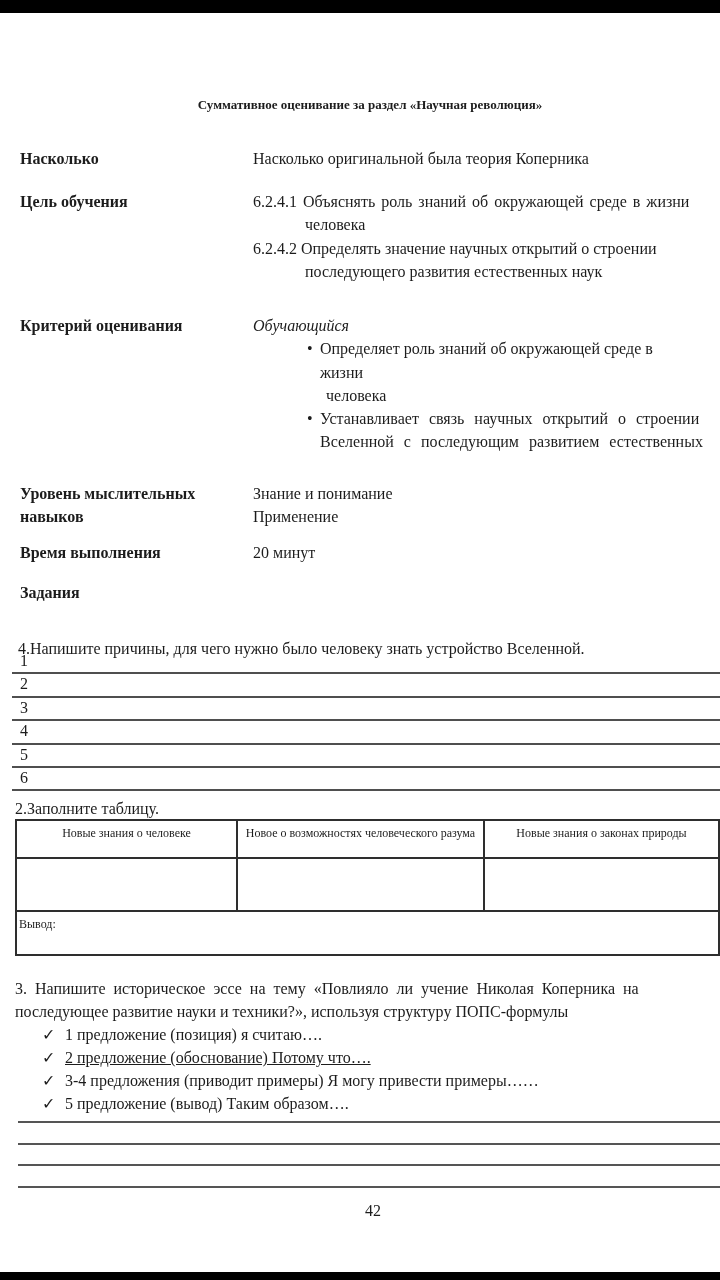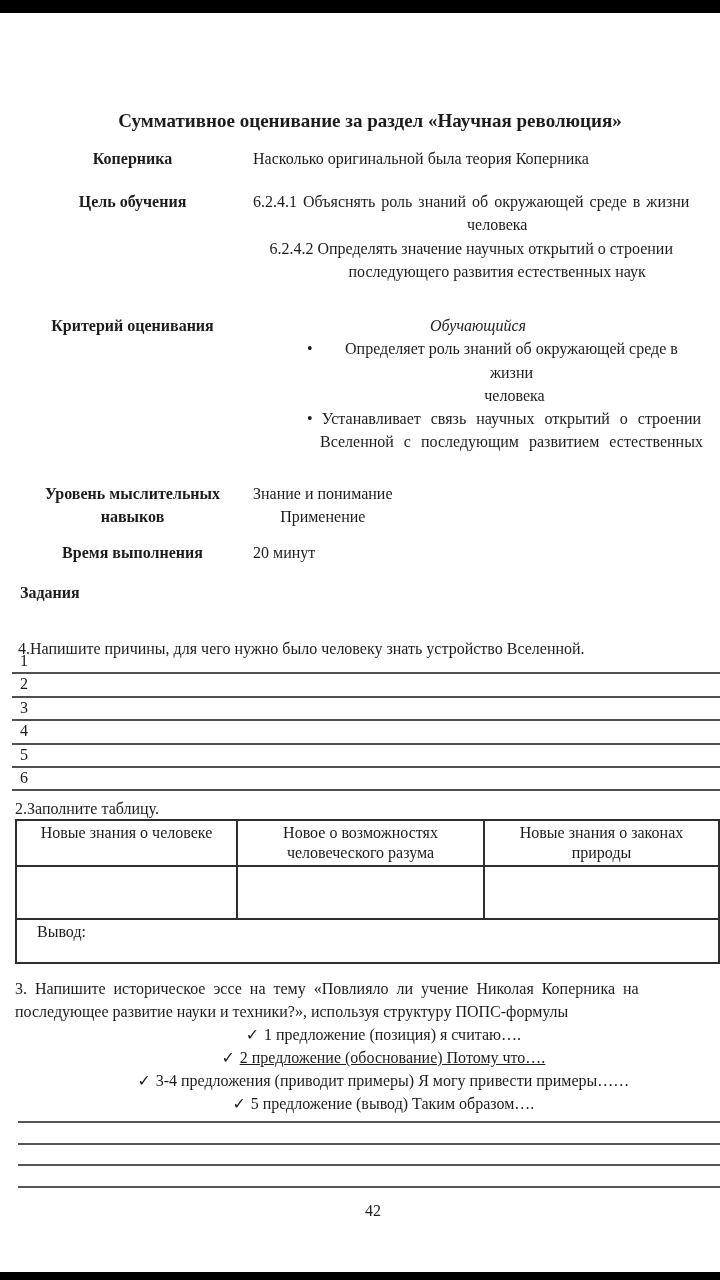--- a/index.html
+++ b/index.html
@@ -9,25 +9,25 @@
     font-family:"Liberation Serif", serif;
     color:#1c1c1c;
   }
   .abs{position:absolute;}
   .bar{left:0;right:0;background:#000;}
   #bar-top{top:0;height:13px;}
   #bar-bottom{top:1272px;height:8px;}
 
   .nowrap{white-space:nowrap;}
   .italic{font-style:italic;}
-  .fs{font-size:16px;line-height:23.3px;text-align:center;}
+  .fs{font-size:16px;line-height:23.3px;}
 
   
-  #doc-title{top:110px;left:20px;width:700px;text-align:center;
-    font-size:19px;font-weight:bold;white-space:nowrap;}
+  #doc-title{top:97px;left:20px;width:700px;text-align:center;
+    font-size:13px;font-weight:bold;white-space:nowrap;}
 
   
   .meta-label{left:20px;width:225px;font-weight:bold;}
   .meta-value{left:253px;}
   #row-subsection{top:147px;}
   #row-goal{top:190px;}
   #row-criteria{top:314px;}
   #row-skill{top:482px;}
   #row-time{top:541px;}
   .meta-label,.meta-value{position:absolute;top:0;}
@@ -48,25 +48,25 @@
 
   
   #task1-prompt{top:637px;left:18px;}
   #task1-rows{top:651px;left:12px;width:708px;}
   .t1row{height:21.4px;border-bottom:2px solid #4f4f4f;}
   .t1row span{margin-left:8px;font-size:16px;line-height:20px;display:inline-block;}
 
   
   #task2-prompt{top:797px;left:15px;}
   #task2-table{top:819px;left:15px;border-collapse:collapse;table-layout:fixed;width:703px;}
-  #task2-table td{border:2px solid #2e2e2e;font-size:16px;line-height:20px;
+  #task2-table td{border:2px solid #2e2e2e;font-size:12px;line-height:20px;
     text-align:center;vertical-align:top;padding:2px 4px;}
   #task2-table .hdr{height:38px;}
   #task2-table .empty-row td{height:47px;}
-  #task2-table .conclusion td{height:38px;text-align:left;padding-left:20px;}
+  #task2-table .conclusion td{height:38px;text-align:left;padding-left:2px;}
 
   
   #task3-line1{top:977px;left:15px;}
   #task3-line2{top:1000px;left:15px;}
   .chk{left:42px;position:absolute;width:678px;}
   .chk .mark{display:inline-block;width:23px;}
   #chk0{top:1023px;} #chk1{top:1046px;text-decoration:underline;} #chk2{top:1069px;} #chk3{top:1092px;}
 
   
   .ansline{left:18px;width:702px;border-bottom:2px solid #555;position:absolute;height:0;}
@@ -75,21 +75,21 @@
   #page-number{top:1199px;left:20px;width:706px;text-align:center;}
 </style>
 </head>
 <body>
 
 <div id="bar-top" class="abs bar"></div>
 
 <div id="doc-title" class="abs">Суммативное оценивание за раздел «Научная революция»</div>
 
 <div id="row-subsection" class="meta-row fs">
-  <div class="meta-label">Коперника</div>
+  <div class="meta-label">Насколько</div>
   <div class="meta-value nowrap">Насколько оригинальной была теория Коперника</div>
 </div>
 
 <div id="row-goal" class="meta-row fs">
   <div class="meta-label">Цель обучения</div>
   <div class="meta-value">
     <div class="nowrap ws2">6.2.4.1 Объяснять роль знаний об окружающей среде в жизни</div>
     <div class="nowrap hang">человека</div>
     <div class="nowrap">6.2.4.2 Определять значение научных открытий о строении</div>
     <div class="nowrap hang">последующего развития естественных наук</div>

